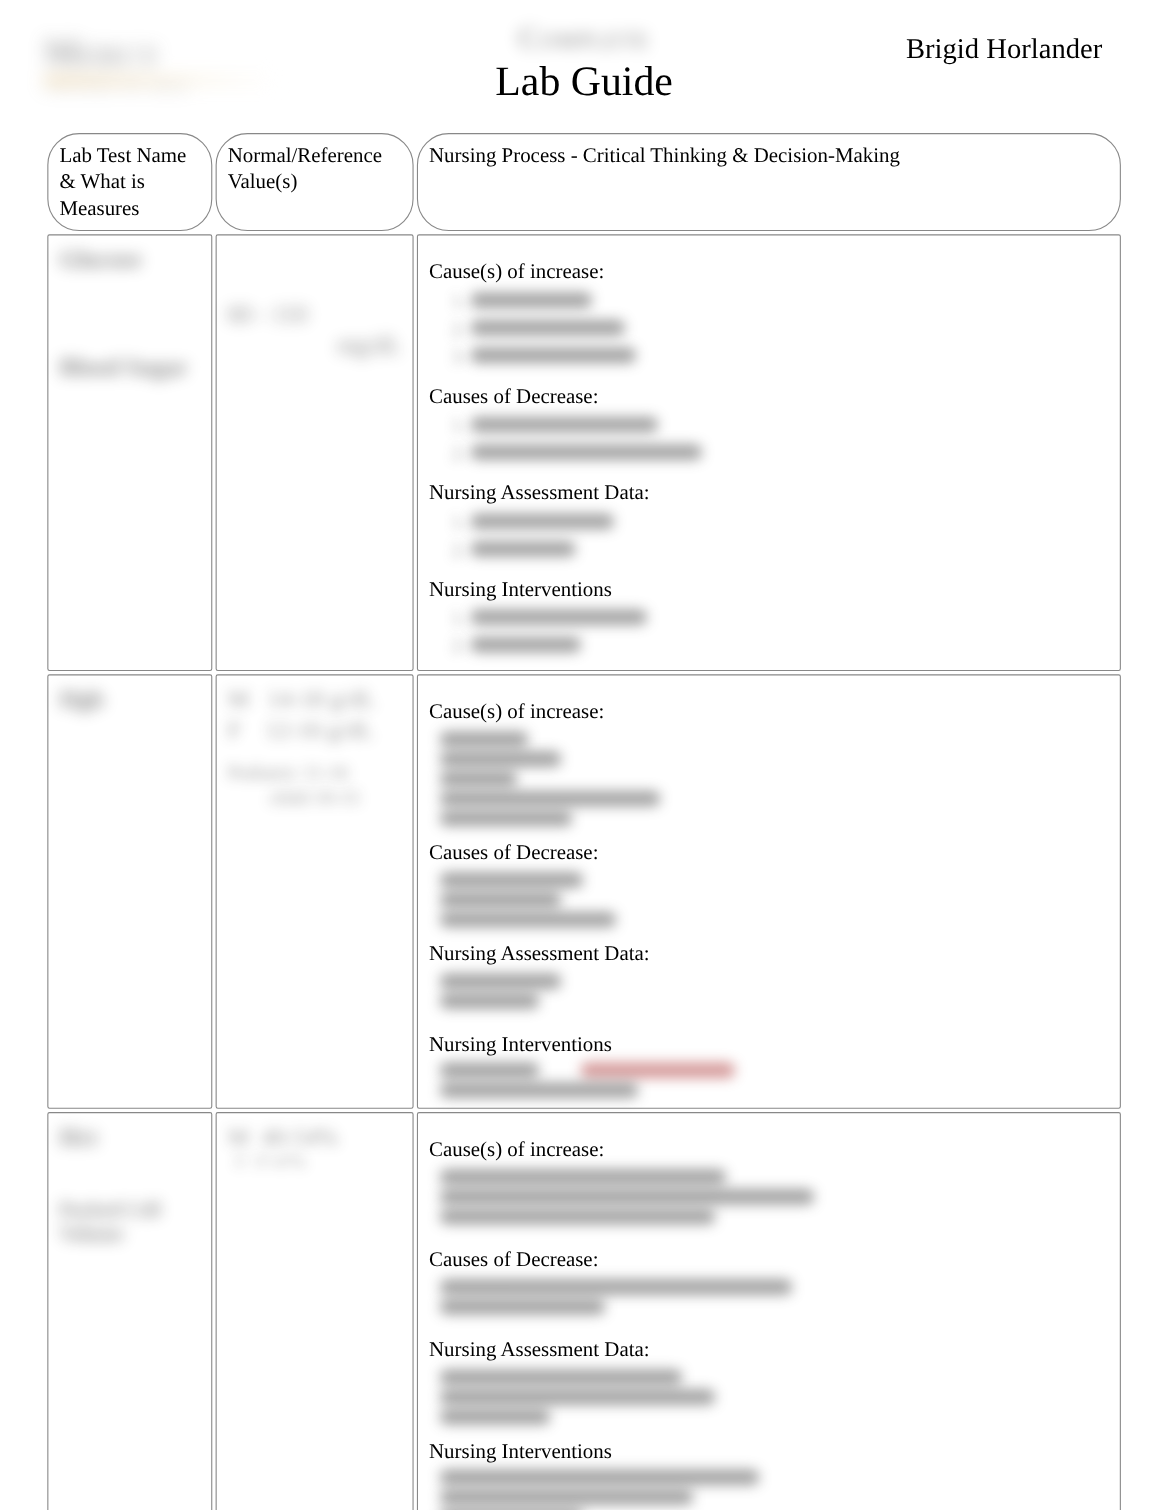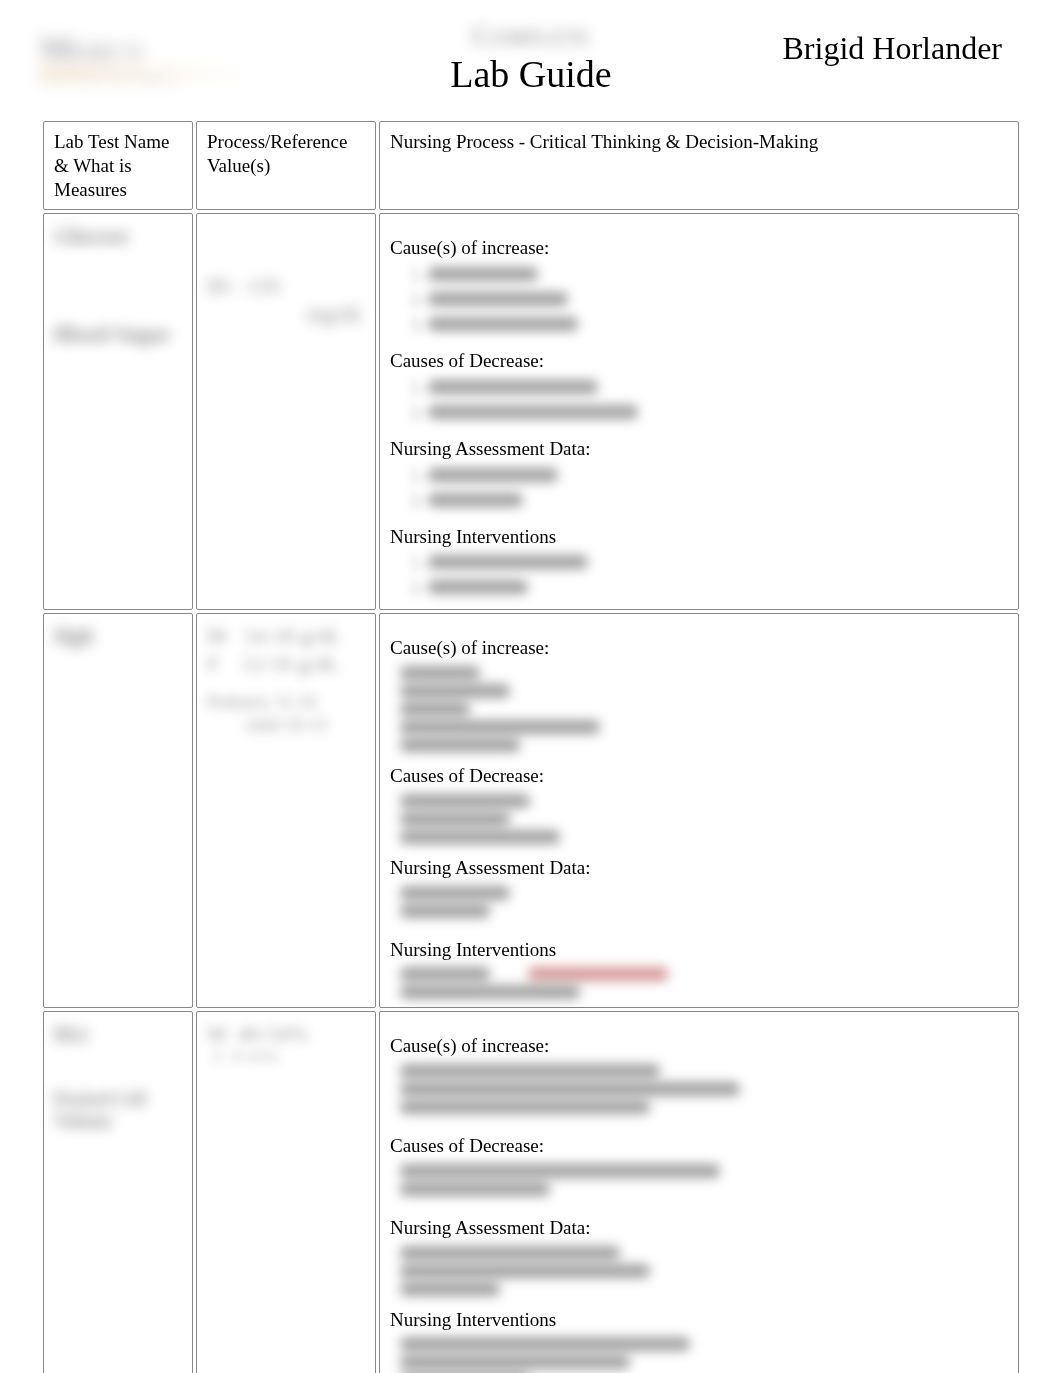--- a/index.html
+++ b/index.html
@@ -63,40 +63,41 @@
     letter-spacing: 1px;
   }
   .center-title .lab-guide {
     font-size: 38px;
     font-weight: 400;
   }
   .author {
     position: absolute;
     right: 20px;
     top: 10px;
-    font-size: 32px;
+    font-size: 26px;
   }
   table.lab {
     width: 100%;
     border-collapse: separate;
     border-spacing: 3px 3px;
     table-layout: fixed;
   }
   table.lab td, table.lab th {
     border: 1.5px solid #888;
     border-radius: 2px;
     background: #fff;
     vertical-align: top;
     padding: 8px 10px;
     font-size: 19px;
     line-height: 1.25;
   }
   table.lab th {
     font-weight: normal;
     text-align: left;
+    border-radius: 29px;
   }
   col.c1 { width: 150px; }
   col.c2 { width: 180px; }
   col.c3 { width: auto; }
   .blur-heavy {
     filter: blur(7px);
     opacity: 0.55;
     color: #222;
   }
   .blur-light {
@@ -163,21 +164,21 @@
   <table class="lab">
     <colgroup>
       <col class="c1">
         <col class="c2">
         <col class="c3">
     </colgroup>
 
     <tbody>
         <tr>
       <th>Lab Test Name &amp; What is Measures</th>
-      <th>Process/Reference Value(s)</th>
+      <th>Normal/Reference Value(s)</th>
       <th>Nursing Process - Critical Thinking &amp; Decision-Making</th>
     </tr>
 
     <tr class="row-body r1">
       <td>
         <div class="col1-block blur-heavy">Glucose</div>
         <div style="height:70px"></div>
         <div class="col1-block blur-heavy">Blood Sugar</div>
       </td>
       <td>

